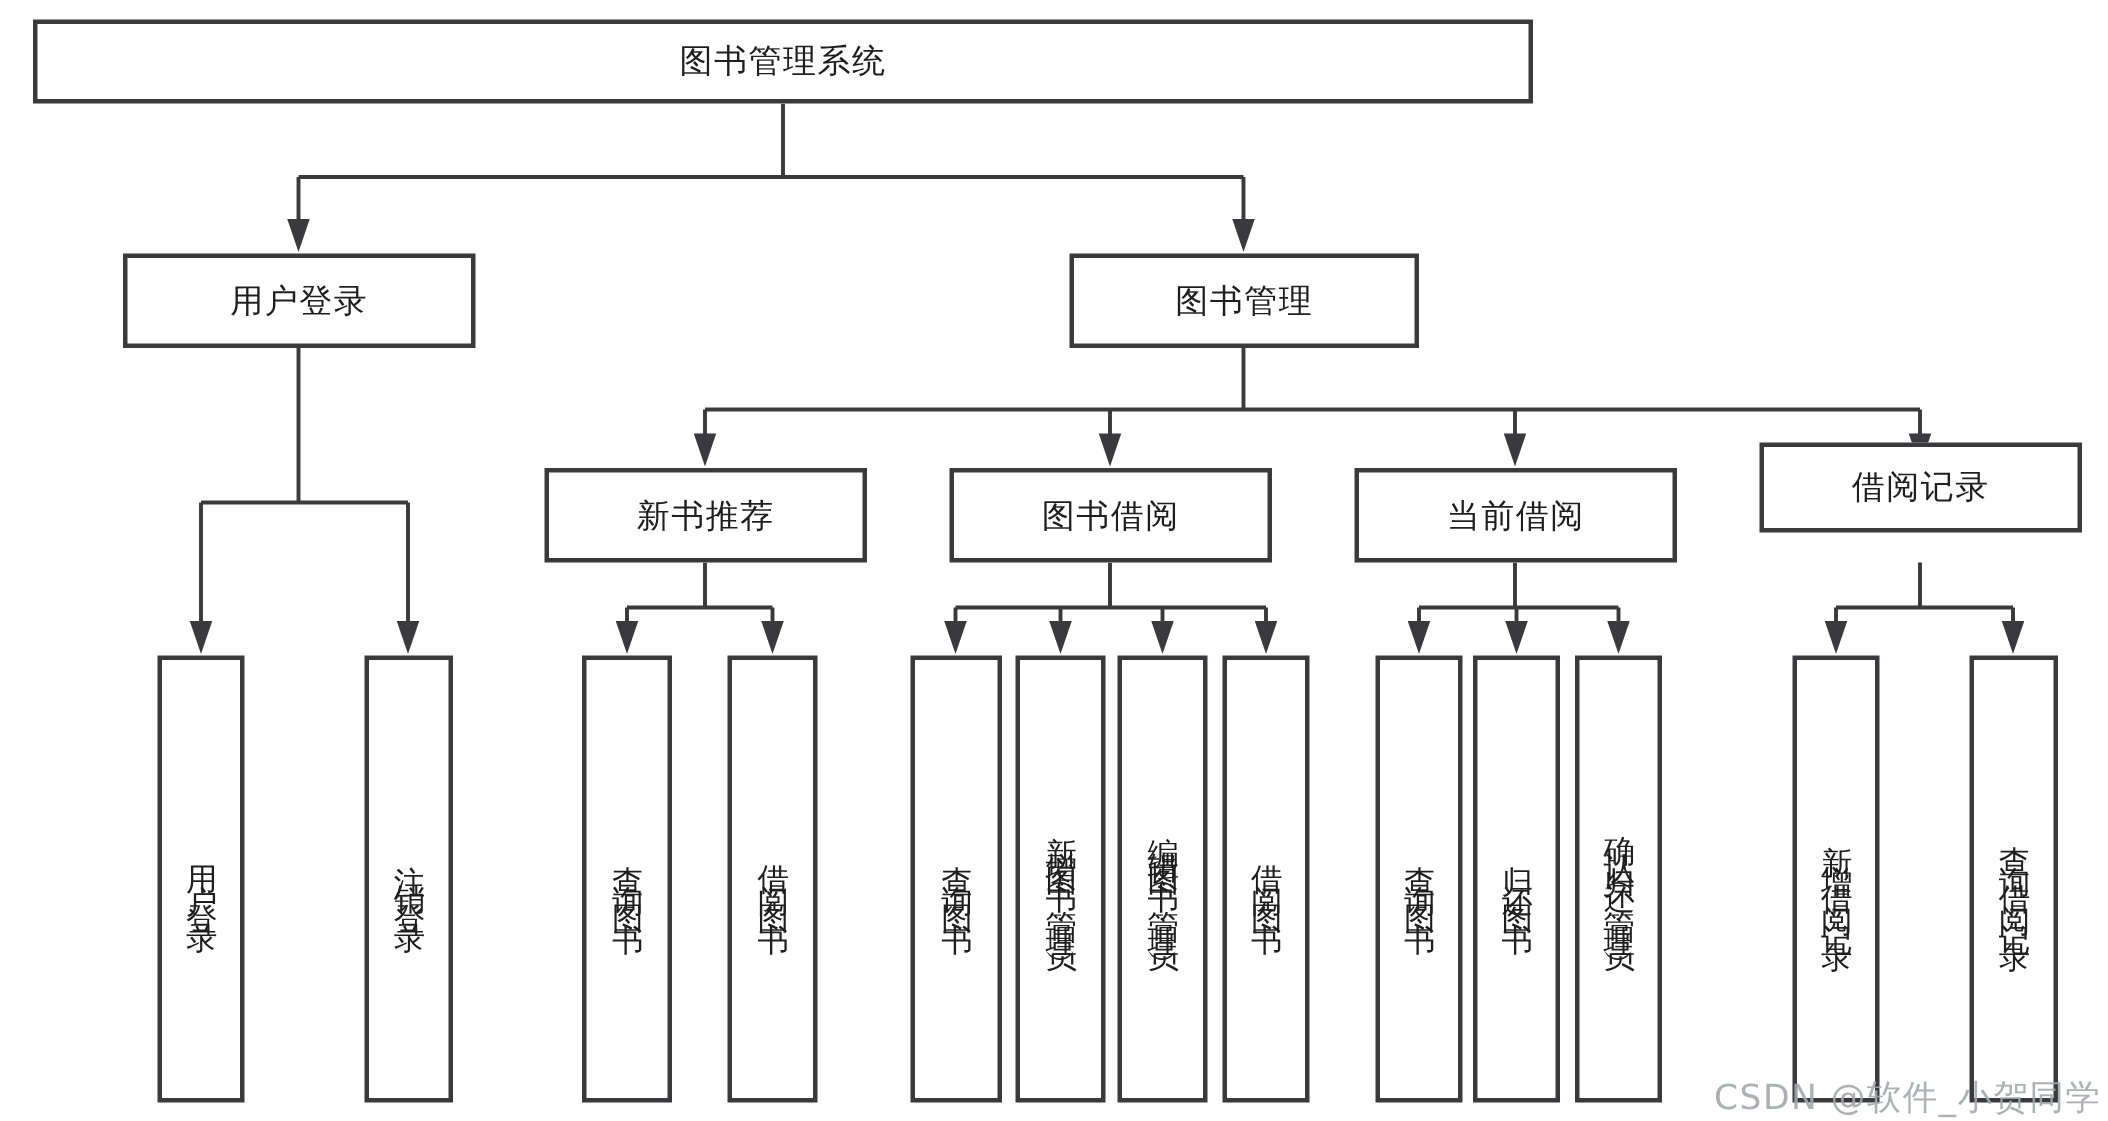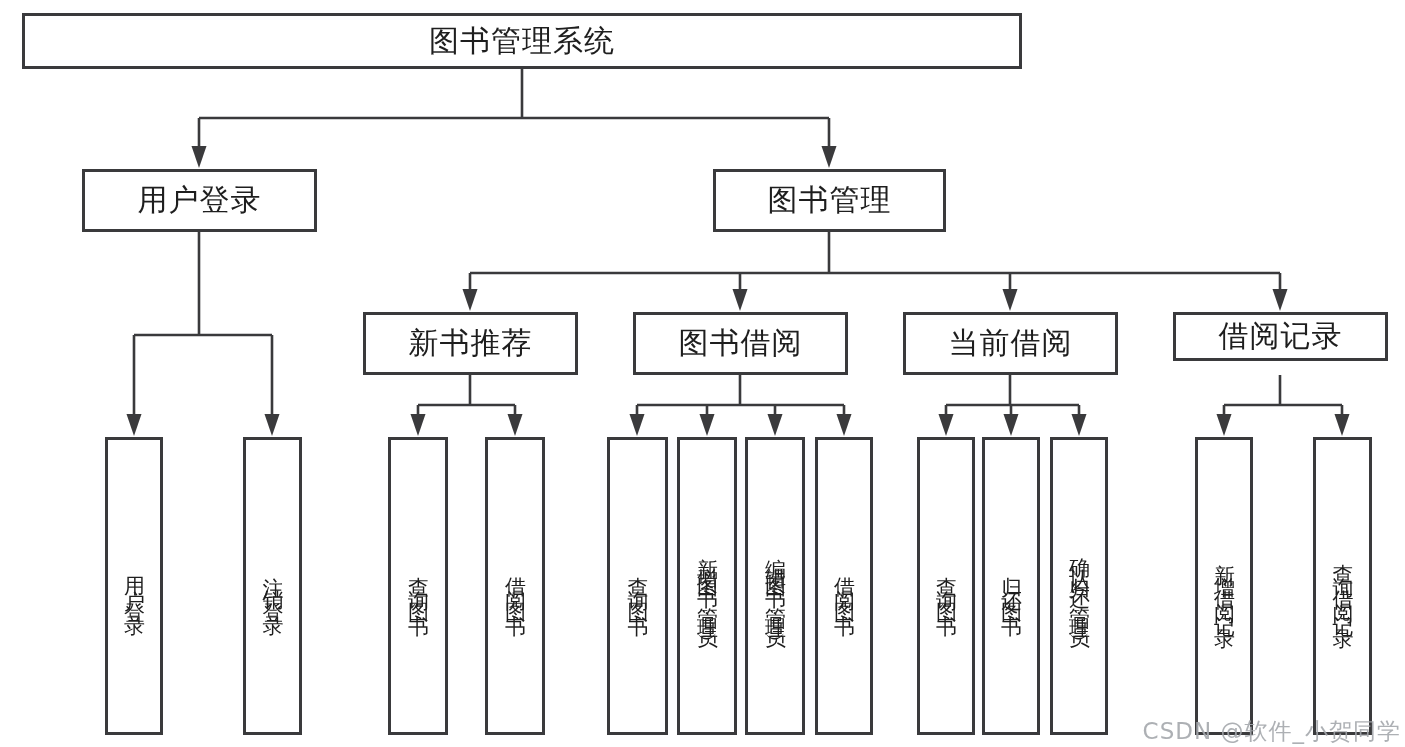--- a/index.html
+++ b/index.html
@@ -17,21 +17,21 @@
     z-index: 0;
   }
   .hbox {
     position: absolute;
     box-sizing: border-box;
     border: 3px solid #3a3a3c;
     background: #ffffff;
     display: flex;
     align-items: center;
     justify-content: center;
-    font-size: 30px;
+    font-size: 22px;
     color: #1e1e1e;
     letter-spacing: 1px;
     z-index: 1;
   }
   .leaf {
     position: absolute;
     box-sizing: border-box;
     top: 437px;
     height: 298px;
     border: 3px solid #3a3a3c;
@@ -51,21 +51,21 @@
   }
   .leaf span.tight { letter-spacing: 10px; }
 
   
   .pos-root        { left: 22px;   top: 13px;  width: 1000px; height: 56px; }
   .pos-user-login  { left: 82px;   top: 169px; width: 235px;  height: 63px; }
   .pos-book-mgmt   { left: 713px;  top: 169px; width: 233px;  height: 63px; }
   .pos-new-rec     { left: 363px;  top: 312px; width: 215px;  height: 63px; }
   .pos-borrow      { left: 633px;  top: 312px; width: 215px;  height: 63px; align-items: center; }
   .pos-current     { left: 903px;  top: 312px; width: 215px;  height: 63px; }
-  .pos-record      { left: 1173px; top: 312px; width: 215px;  height: 49px; }
+  .pos-record      { left: 1173px; top: 295px; width: 215px;  height: 60px; }
 
   
   .pos-l-login     { left: 105px;  width: 58px; }
   .pos-l-logout    { left: 243px;  width: 59px; }
   .pos-l-rec-q     { left: 388px;  width: 60px; }
   .pos-l-rec-b     { left: 485px;  width: 60px; }
   .pos-l-bb-q      { left: 607px;  width: 61px; }
   .pos-l-bb-add    { left: 677px;  width: 60px; }
   .pos-l-bb-edit   { left: 745px;  width: 60px; }
   .pos-l-bb-b      { left: 815px;  width: 58px; }

